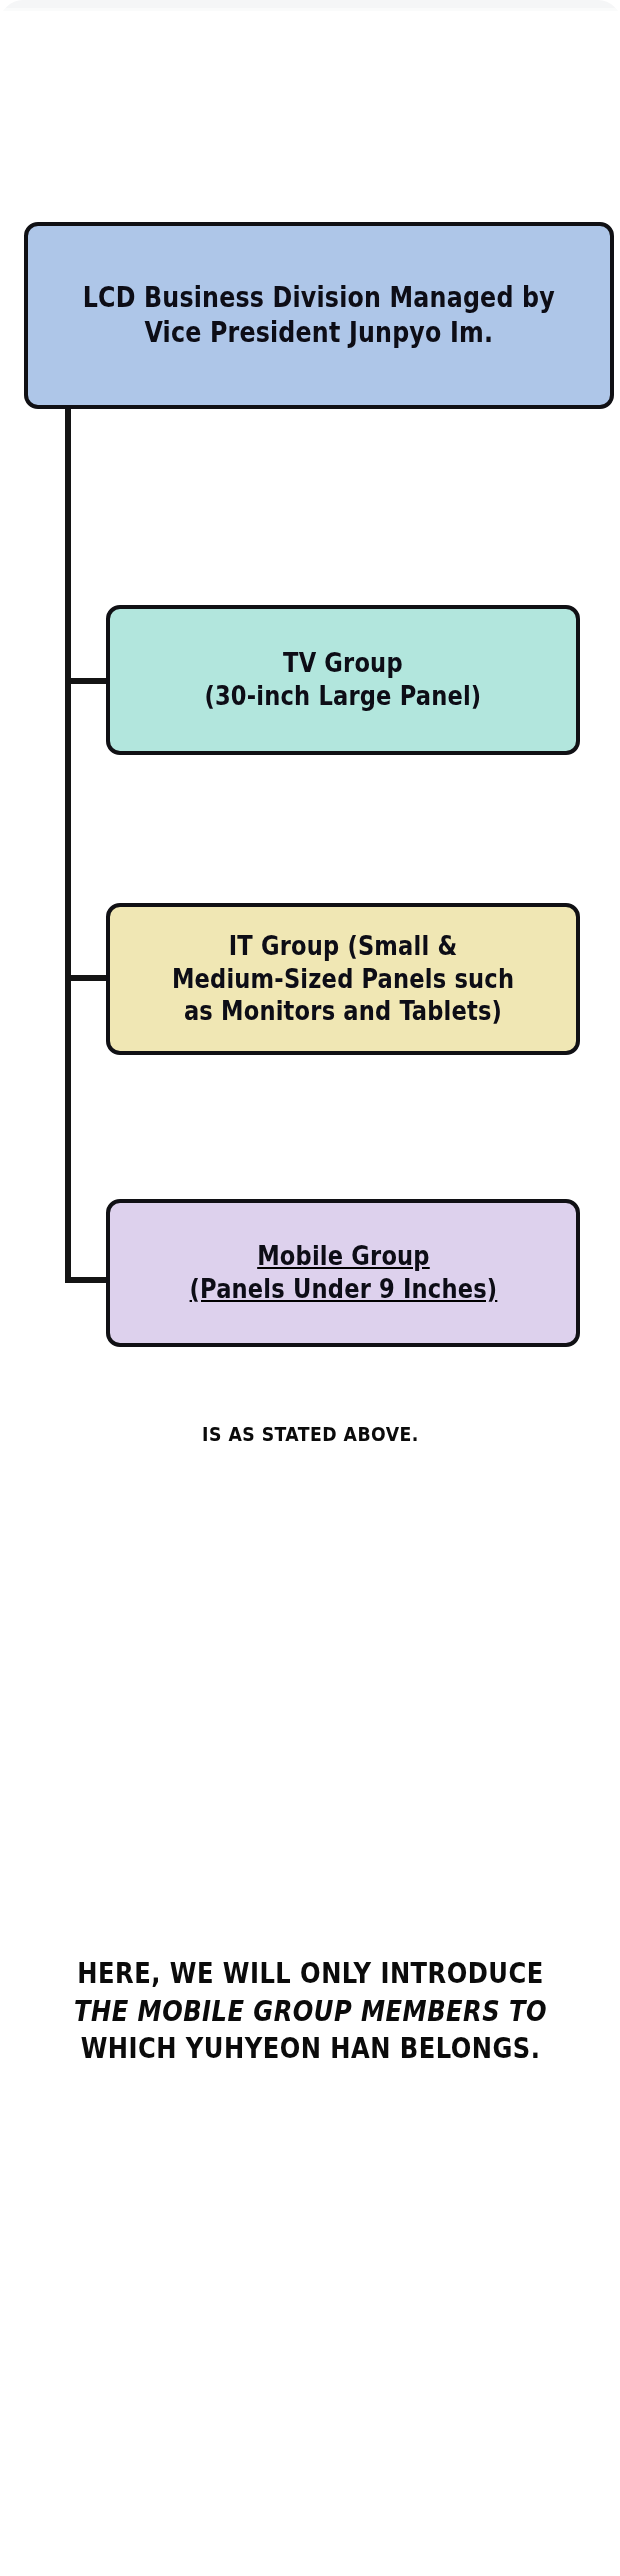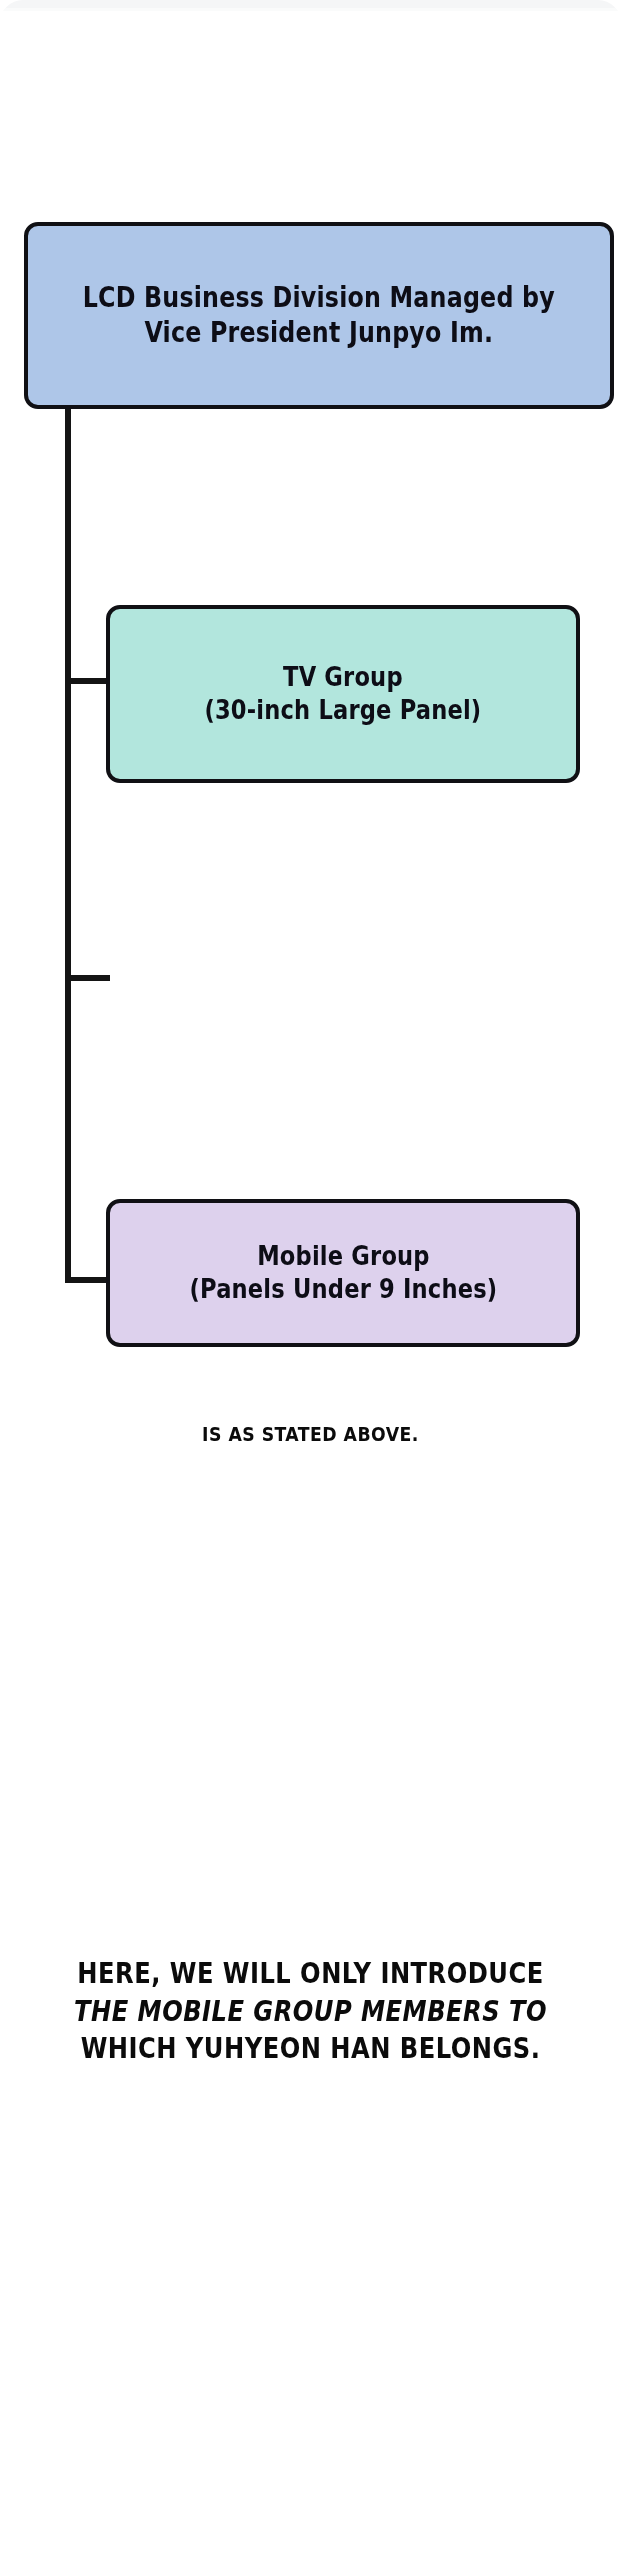--- a/index.html
+++ b/index.html
@@ -78,21 +78,21 @@
     width: 590px;
     height: 187px;
     background: #aec6e8;
   }
   #node-root .node-label { font-size: 28.4px; }
 
   #node-tv {
     left: 106px;
     top: 605px;
     width: 474px;
-    height: 178px;
+    height: 150px;
     background: #b2e6dd;
   }
   #node-it {
     left: 106px;
     top: 903px;
     width: 474px;
     height: 152px;
     background: #f0e7b4;
   }
   #node-mobile {
@@ -149,22 +149,27 @@
   <div class="node" id="node-root" style="background: rgb(174, 198, 232); border-color: rgb(16, 16, 20);">
     <span class="node-label">LCD Business Division Managed by
 Vice President Junpyo Im.</span>
   </div>
 
   <div class="node" id="node-tv" style="background: rgb(178, 230, 221); border-color: rgb(16, 16, 20);">
     <span class="node-label">TV Group
 (30-inch Large Panel)</span>
   </div>
 
+  <div class="node" id="node-it" style="background: rgb(240, 231, 180); border-color: rgb(16, 16, 20);">
+    <span class="node-label">IT Group (Small &amp;
+Medium-Sized Panels such
+as Monitors and Tablets)</span>
+  </div>
 
-  <div class="node" id="node-mobile" style="background: rgb(221, 209, 237); border-color: rgb(16, 16, 20);">
+  <div class="node" id="node-mobile" style="background: rgb(221, 209, 237); border-color: rgb(16, 16, 20); text-decoration: underline;">
     <span class="node-label">Mobile Group
 (Panels Under 9 Inches)</span>
   </div>
 
   <div class="narration" id="narration-mid">IS AS STATED ABOVE.</div>
 
   <div class="narration" id="narration-bottom">
     <span class="ln">HERE, WE WILL ONLY INTRODUCE</span>
     <span class="ln italic">THE MOBILE GROUP MEMBERS TO</span>
     <span class="ln">WHICH YUHYEON HAN BELONGS.</span>

